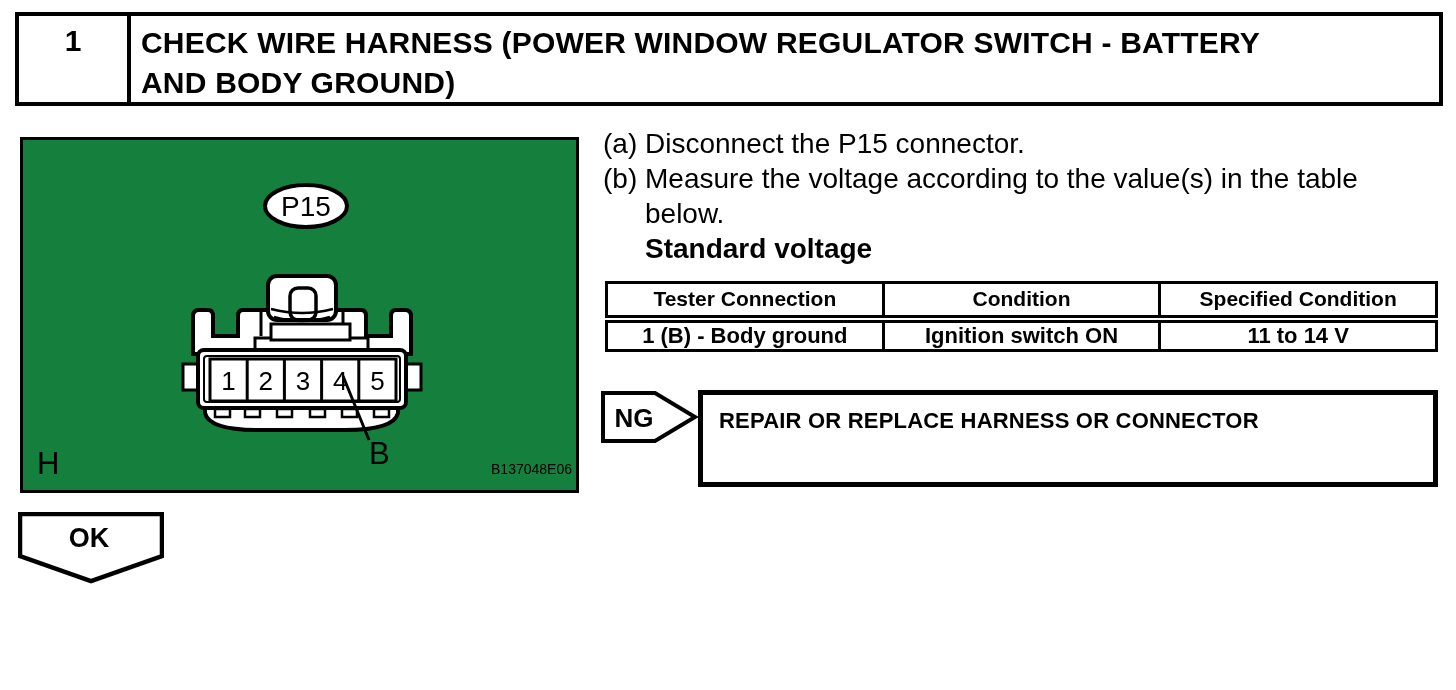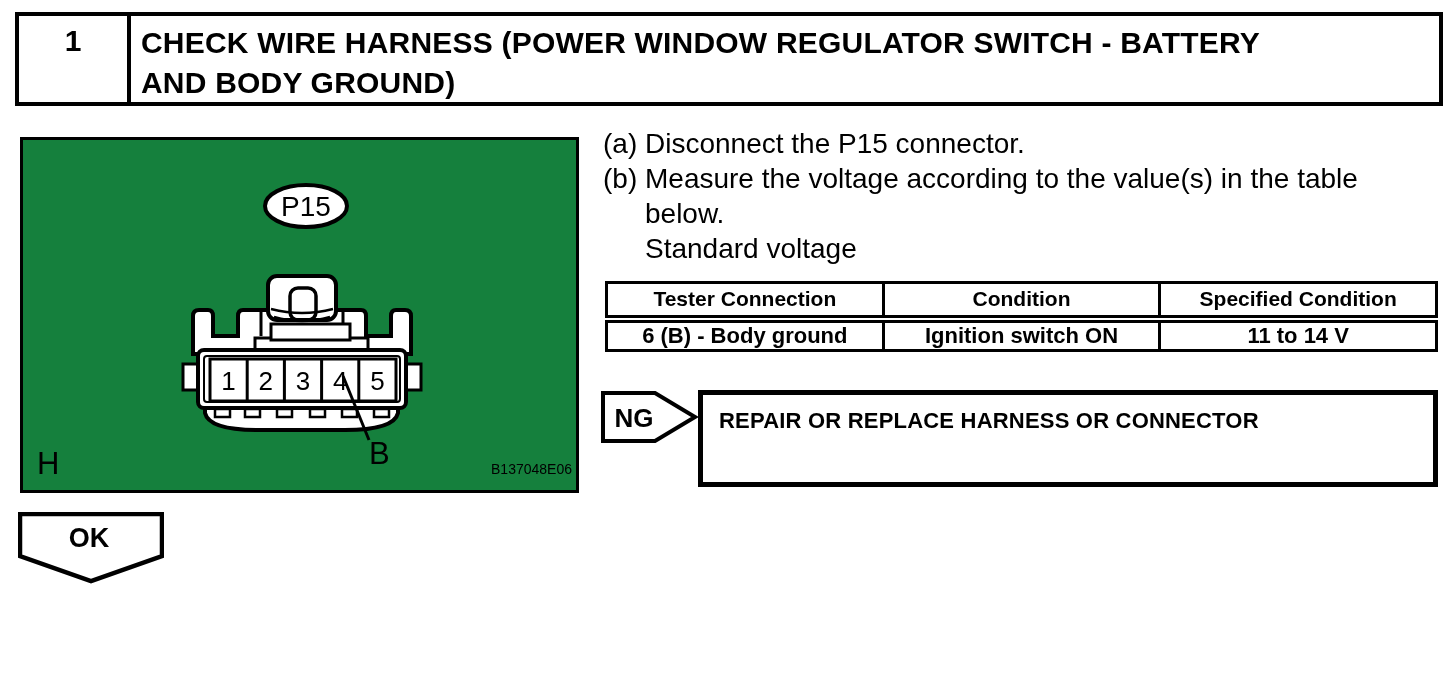--- a/index.html
+++ b/index.html
@@ -56,21 +56,21 @@
   .instructions {
     position: absolute; left: 603px; top: 126px;
     width: 820px;
     font-size: 28px; line-height: 35px;
   }
   .instr-row { display: flex; }
   .instr-marker { width: 42px; flex: 0 0 42px; }
   .instr-text { width: 760px; }
   .table-caption {
     margin-left: 42px;
-    font-weight: normal;
+    font-weight: bold;
   }
 
   
   .voltage-table {
     position: absolute; left: 605px; top: 281px;
     width: 833px;
     border-collapse: collapse;
     table-layout: fixed;
     background: #fff;
   }
@@ -207,21 +207,21 @@
   <table class="voltage-table">
     <thead>
       <tr>
         <th>Tester Connection</th>
         <th>Condition</th>
         <th>Specified Condition</th>
       </tr>
     </thead>
     <tbody>
       <tr>
-        <td>6 (B) - Body ground</td>
+        <td>1 (B) - Body ground</td>
         <td>Ignition switch ON</td>
         <td>11 to 14 V</td>
       </tr>
     </tbody>
   </table>
 
   <svg class="ng-arrow" viewBox="0 0 98 54">
     <polygon points="2,2 54,2 94,26 54,50 2,50" fill="#fff" stroke="#000" stroke-width="4"></polygon>
     <text class="arrow-label" x="33" y="36" font-size="26" font-weight="bold" text-anchor="middle" fill="#000">NG</text>
   </svg>

